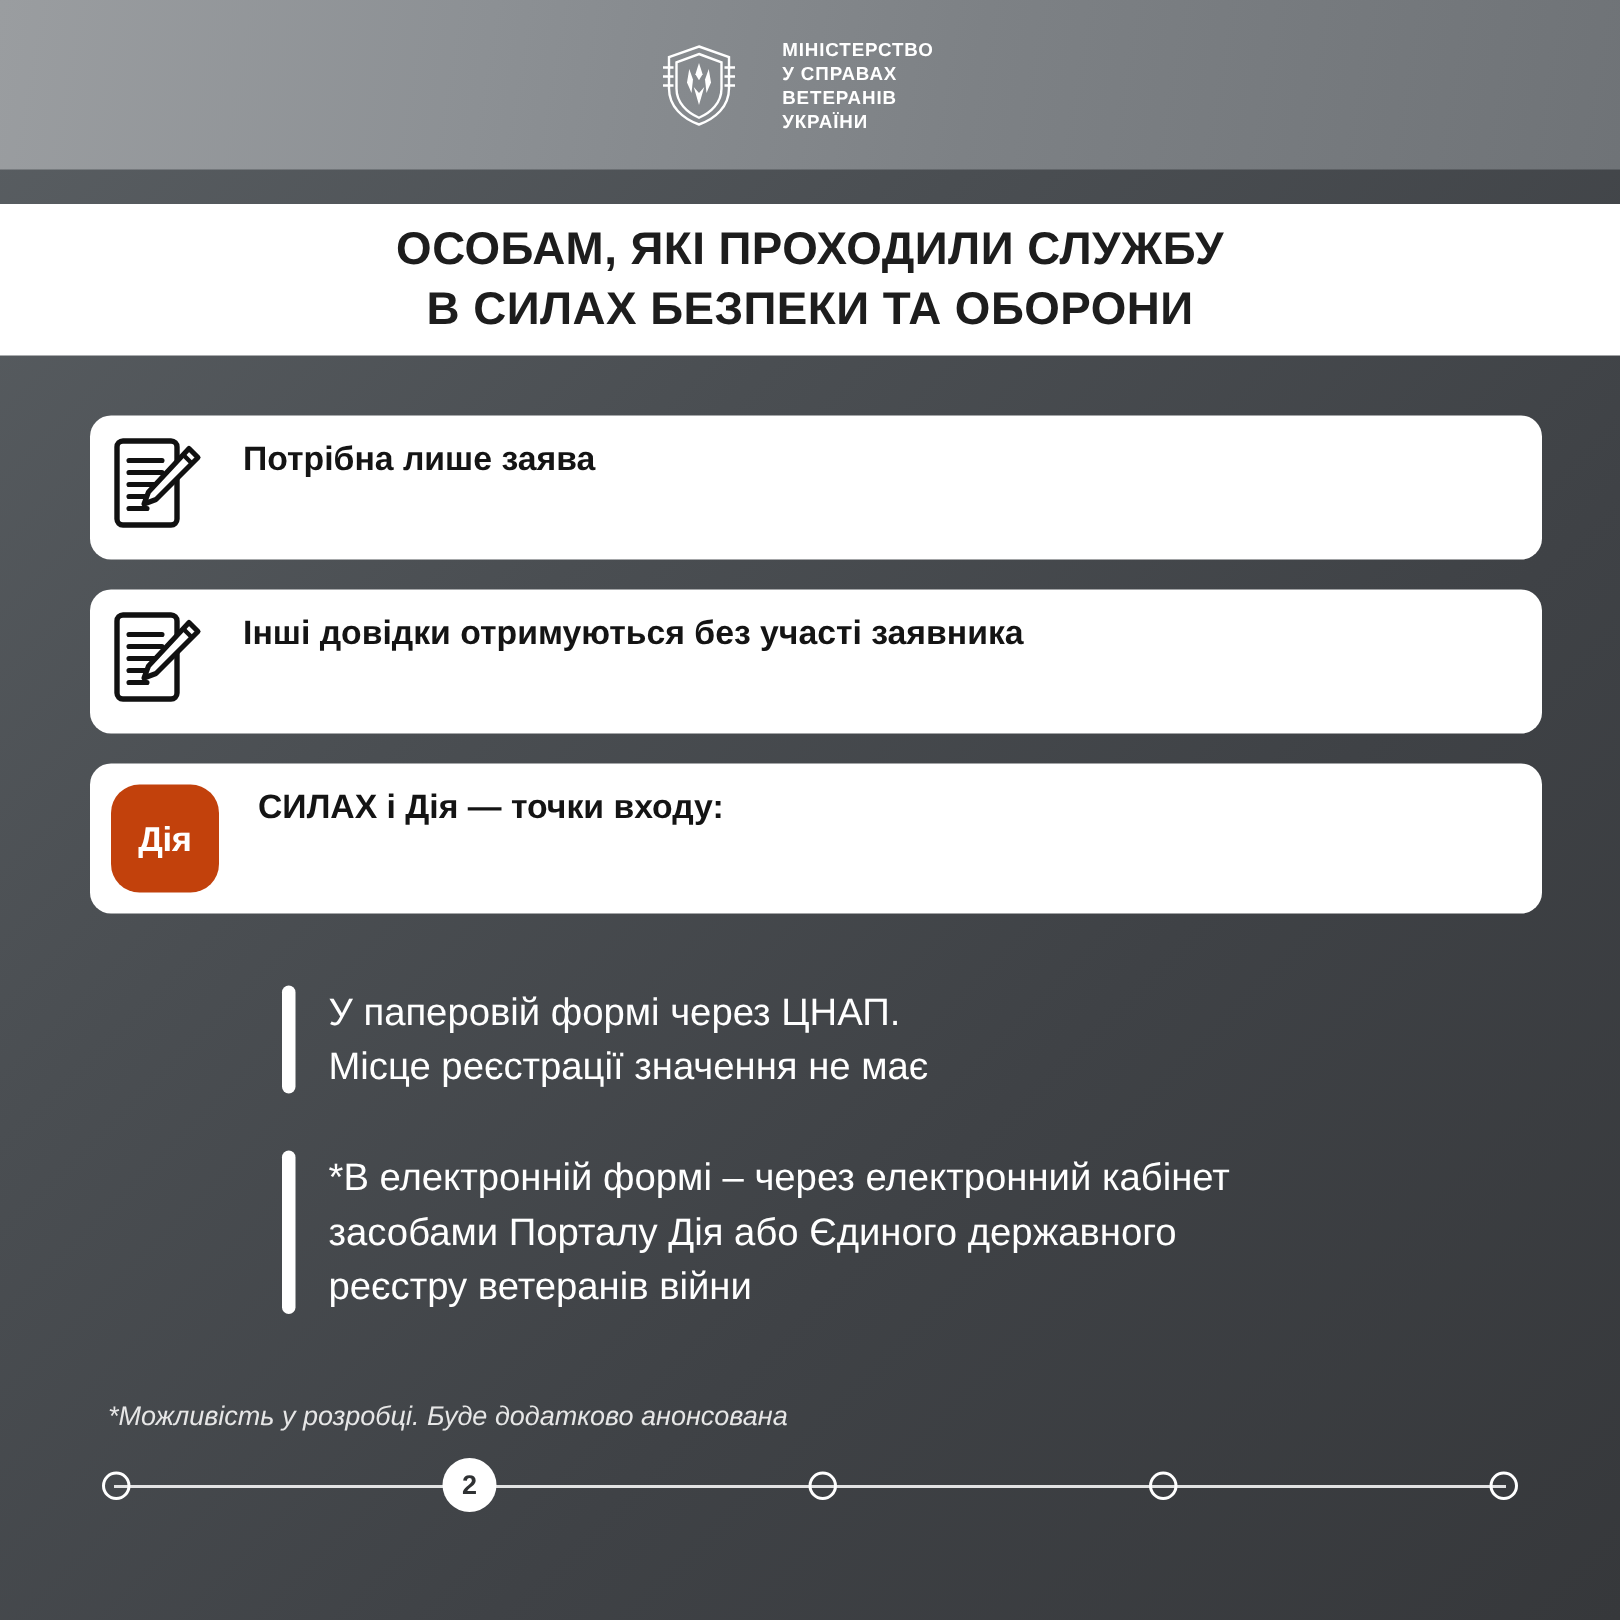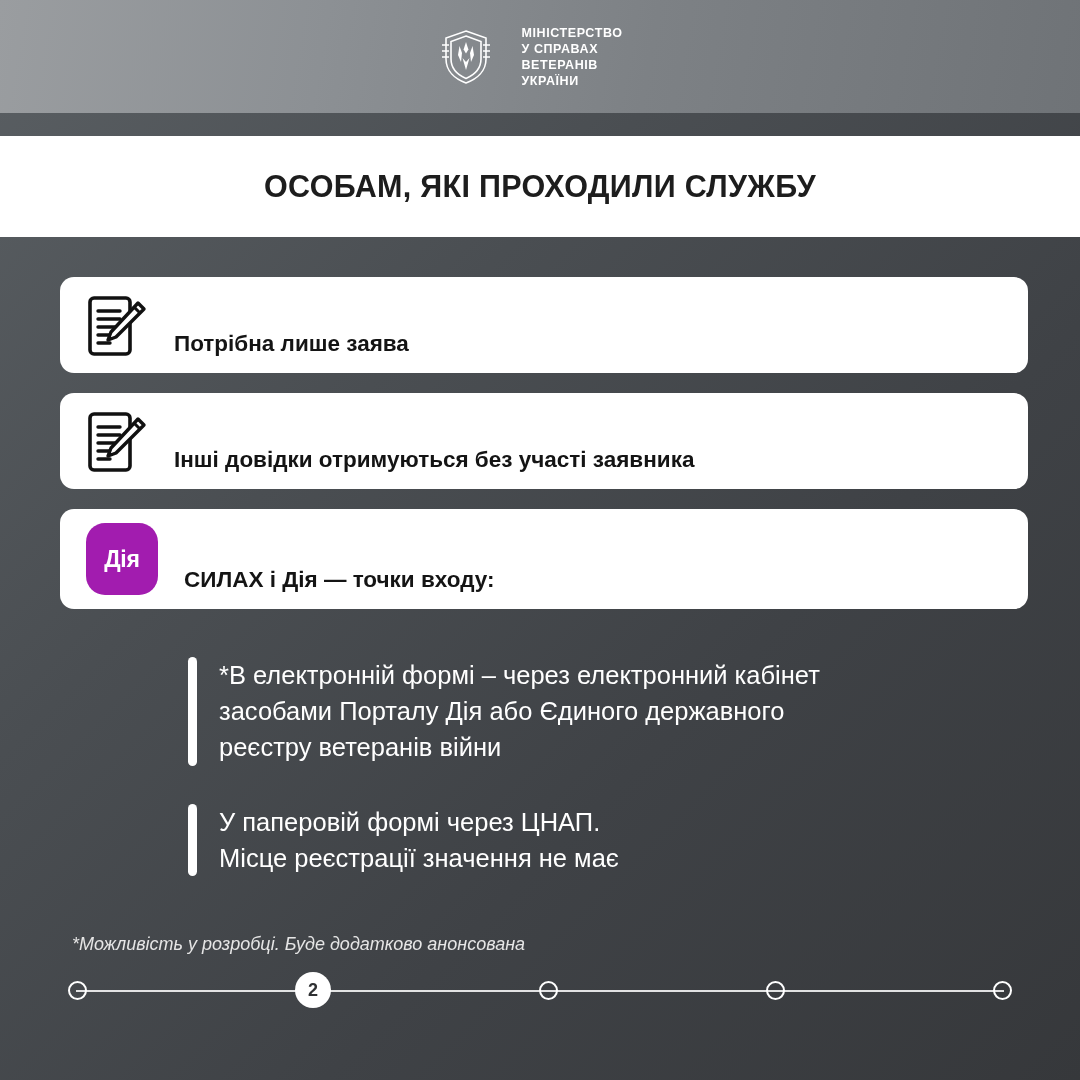--- a/index.html
+++ b/index.html
@@ -78,22 +78,22 @@
     display: flex;
     flex-direction: column;
     gap: 20px;
   }
 
   .card {
     background: #ffffff;
     border-radius: 14px;
     min-height: 96px;
     display: flex;
-    align-items: flex-end;
-    padding: 14px 26px;
+    align-items: flex-start;
+    padding: 14px 14px;
     gap: 26px;
   }
 
   .card-text {
     color: #141414;
     font-size: 22.5px;
     font-weight: bold;
     line-height: 1.35;
   }
 
@@ -102,21 +102,21 @@
     width: 62px;
     height: 64px;
     position: relative;
   }
 
   
   .diia-badge {
     width: 72px;
     height: 72px;
     border-radius: 19px;
-    background: #a21caf;
+    background: #c2410c;
     color: #ffffff;
     display: flex;
     align-items: center;
     justify-content: center;
     font-size: 23px;
     font-weight: bold;
     letter-spacing: -0.2px;
     flex: 0 0 auto;
   }
 
@@ -233,20 +233,21 @@
         <span>У СПРАВАХ</span><br>
         <span>ВЕТЕРАНІВ</span><br>
         <span>УКРАЇНИ</span>
       </span>
     </div>
   </div>
 
   <div class="title-strip">
     <h1>
       <span>ОСОБАМ, ЯКІ ПРОХОДИЛИ СЛУЖБУ</span><br>
+      <span>В СИЛАХ БЕЗПЕКИ ТА ОБОРОНИ</span>
     </h1>
   </div>
 
   <div class="cards">
 
     <div class="card">
       <span class="card-icon">
         <svg width="62" height="64" viewBox="0 0 62 64" aria-hidden="true">
           <rect x="4" y="3" width="40" height="56" rx="4" fill="none" stroke="#111" stroke-width="3.6"></rect>
           <path d="M12 16 H34 M12 24 H34 M12 32 H30 M12 40 H26 M12 48 H24" stroke="#111" stroke-width="3.4" stroke-linecap="round"></path>
@@ -276,31 +277,31 @@
       </div>
     </div>
 
   </div>
 
   <div class="bullets">
 
     <div class="bullet">
       <span class="bullet-bar"></span>
       <div class="bullet-text">
+        <span>У паперовій формі через ЦНАП.</span><br>
+        <span>Місце реєстрації значення не має</span>
+      </div>
+    </div>
+
+    <div class="bullet">
+      <span class="bullet-bar"></span>
+      <div class="bullet-text">
         <span>*В електронній формі – через електронний кабінет</span><br>
         <span>засобами Порталу Дія або Єдиного державного</span><br>
         <span>реєстру ветеранів війни</span>
-      </div>
-    </div>
-
-    <div class="bullet">
-      <span class="bullet-bar"></span>
-      <div class="bullet-text">
-        <span>У паперовій формі через ЦНАП.</span><br>
-        <span>Місце реєстрації значення не має</span>
       </div>
     </div>
 
   </div>
 
   <div class="footnote">*Можливість у розробці. Буде додатково анонсована</div>
 
   <div class="progress">
     <div class="progress-line"></div>
     <div class="progress-steps">

